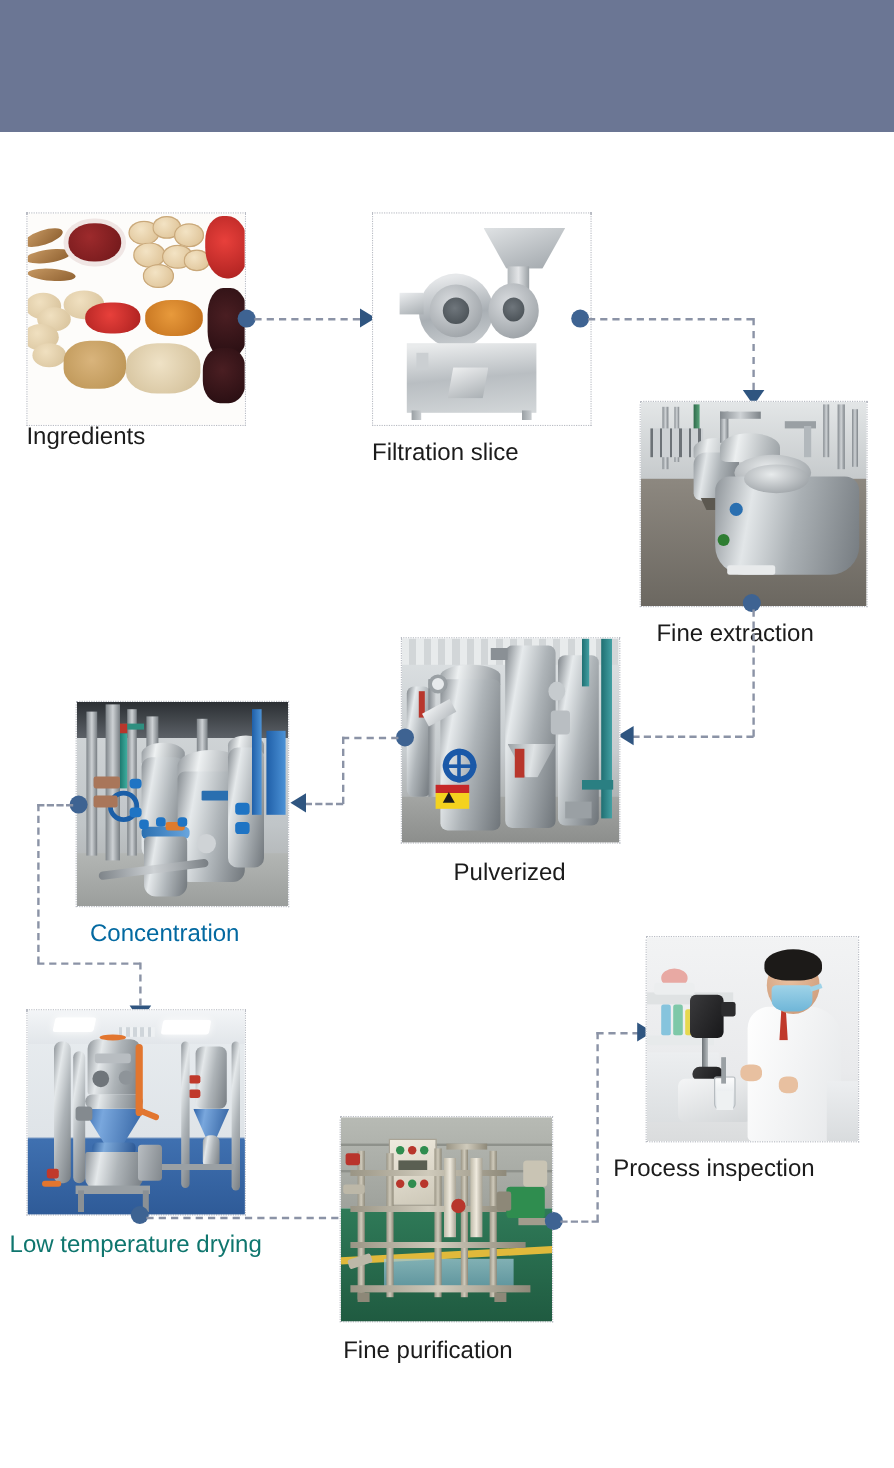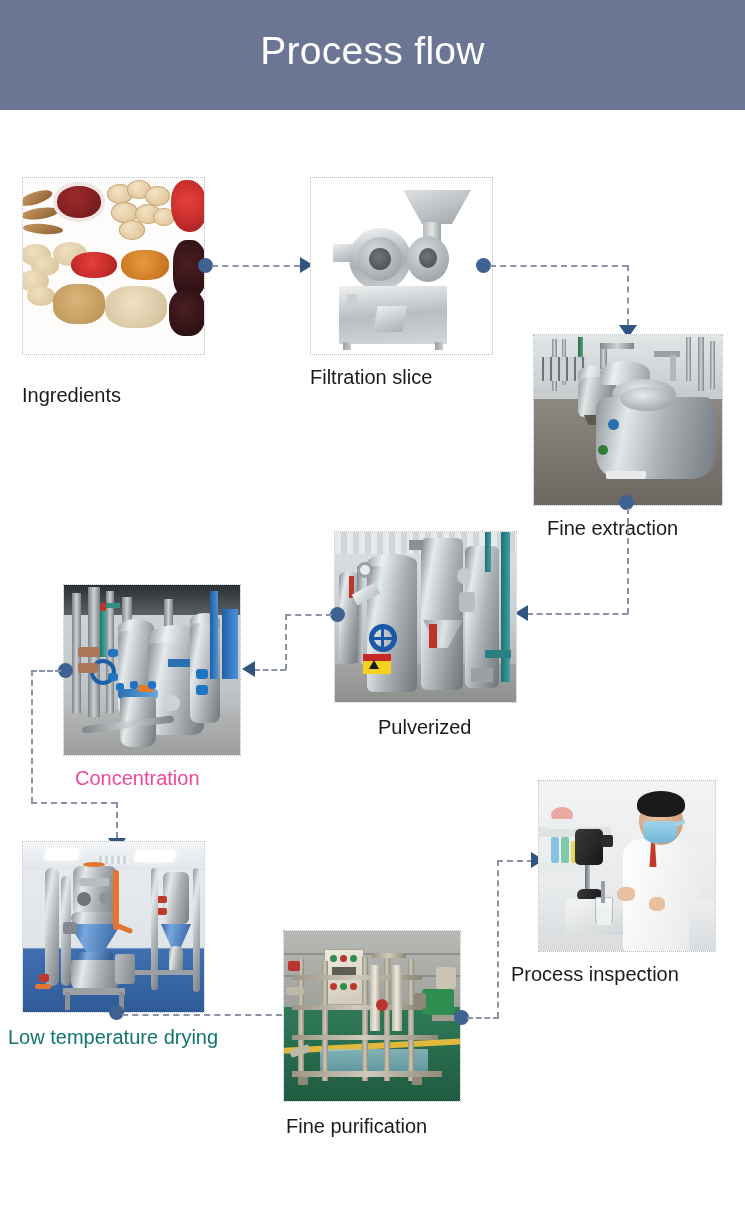--- a/index.html
+++ b/index.html
@@ -160,21 +160,20 @@
   .in-bottleB { background: #86c4dd; border-radius: 2px; }
   .in-pink { background: #e8a9a3; border-radius: 50%; }
   .in-hand { background: #e8c0a0; border-radius: 40%; }
 </style>
 </head>
 <body>
 
 <div id="page">
 
   <div class="banner" style="background: rgb(107, 118, 148);">
-    <div class="banner-title">Process flow</div>
   </div>
 
   <div class="step" style="left:22px; top:177px;">
     <div class="frame" style="width: 183px; height: 178px; border-color: rgb(185, 188, 196);">
       <div class="photo ph-ingredients">
         <i class="ing-cinn" style="left:-4px;  top:14px;  width:34px; height:12px; transform:rotate(-18deg);"></i>
         <i class="ing-cinn" style="left:-2px;  top:30px;  width:38px; height:11px; transform:rotate(-8deg);"></i>
         <i class="ing-cinn" style="left:0px;   top:46px;  width:40px; height:10px; transform:rotate(4deg);"></i>
         <i class="ing-bowl-red" style="left:34px; top:8px;  width:44px; height:32px; border-radius:48%;"></i>
         <i class="ing-slices" style="left:84px; top:6px;  width:26px; height:20px;"></i>
@@ -191,21 +190,21 @@
         <i class="ing-pale" style="left:4px;   top:108px;width:28px; height:20px;"></i>
         <i class="ing-pale" style="left:30px;  top:64px; width:34px; height:24px;"></i>
         <i class="ing-goji" style="left:48px;  top:74px; width:46px; height:26px; border-radius:46%;"></i>
         <i class="ing-orange" style="left:98px;top:72px; width:48px; height:30px; border-radius:44%;"></i>
         <i class="ing-dark" style="left:150px; top:62px; width:34px; height:58px; border-radius:38% 44% 44% 38%;"></i>
         <i class="ing-grain" style="left:30px; top:106px;width:52px; height:40px; border-radius:42%;"></i>
         <i class="ing-oat" style="left:82px;  top:108px;width:62px; height:42px; border-radius:42%;"></i>
         <i class="ing-dark" style="left:146px; top:112px;width:36px; height:46px; border-radius:40%;"></i>
       </div>
     </div>
-    <div class="caption" style="left: 0px; top: 208px; color: rgb(27, 27, 27);">Ingredients</div>
+    <div class="caption" style="left: 0px; top: 177px; color: rgb(27, 27, 27);">Ingredients</div>
   </div>
 
   <div>
     <div class="dot" style="left: 198px; top: 258px; background: rgb(62, 99, 146);"></div>
     <div class="seg seg-h" style="left: 212px; top: 265px; width: 88px; border-top-color: rgb(139, 147, 166);"></div>
     <div class="arrow arrow-r" style="left:300px; top:257px;"></div>
   </div>
 
   <div class="step" style="left:310px; top:177px;">
     <div class="frame" style="width: 183px; height: 178px; border-color: rgb(185, 188, 196);">
@@ -358,21 +357,21 @@
 
         <div class="cc cc-dome" style="left:126px;top:28px; width:30px; height:16px;"></div>
         <div class="cc cc-tank" style="left:126px;top:38px; width:30px; height:100px;"></div>
         <div class="cc cc-blue" style="left:146px;top:6px;  width:8px;  height:88px;"></div>
         <div class="cc cc-blue" style="left:158px;top:24px; width:16px; height:70px;"></div>
         <div class="cc cc-valve" style="left:132px;top:84px; width:12px; height:10px;"></div>
         <div class="cc cc-valve" style="left:132px;top:100px;width:12px; height:10px;"></div>
         <div class="cc cc-pipe" style="left:18px; top:136px;width:92px; height:7px; transform:rotate(-7deg); border-radius:4px;"></div>
       </div>
     </div>
-    <div class="caption" style="left: 12px; top: 184px; color: #ec4899; text-align: right;">Concentration</div>
+    <div class="caption" style="left: 12px; top: 184px; color: #0369a1; text-align: right;">Concentration</div>
   </div>
 
   <div>
     <div class="dot" style="left: 58px; top: 663px; background: rgb(62, 99, 146);"></div>
     <div class="seg seg-h" style="left: 31px; top: 670px; width: 30px; border-top-color: rgb(139, 147, 166);"></div>
     <div class="seg seg-v" style="left: 31px; top: 670px; height: 133px; border-left-color: rgb(139, 147, 166);"></div>
     <div class="seg seg-h" style="left: 31px; top: 802px; width: 86px; border-top-color: rgb(139, 147, 166);"></div>
     <div class="seg seg-v" style="left: 116px; top: 802px; height: 36px; border-left-color: rgb(139, 147, 166);"></div>
     <div class="arrow arrow-d" style="left:108px; top:838px;"></div>
   </div>

